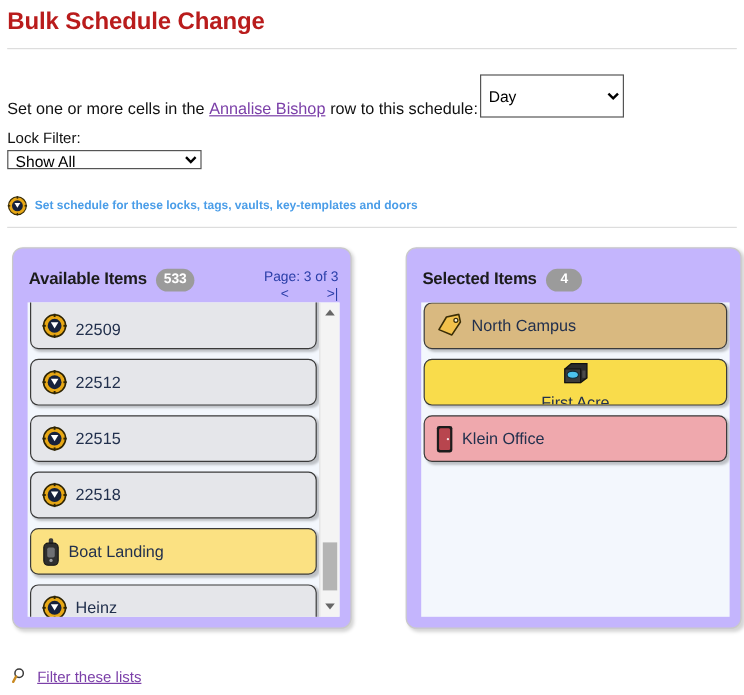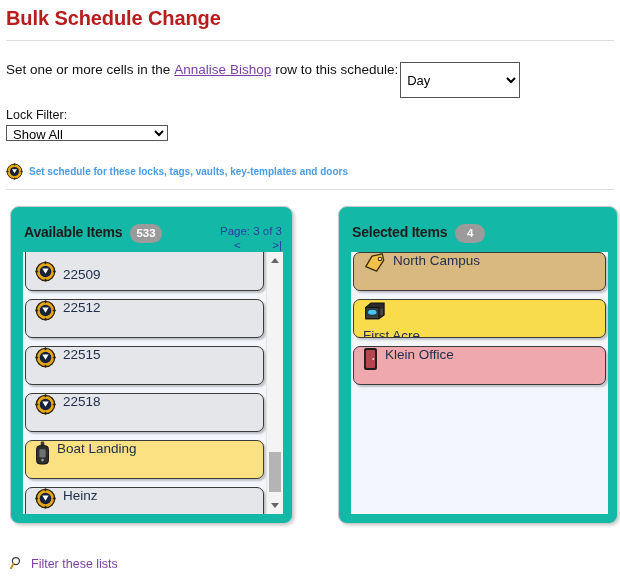--- a/index.html
+++ b/index.html
@@ -27,21 +27,21 @@
     margin: 10px 6px 0 6px;
     height: 1px;
     background: #dddddd;
     border: 0;
   }
 
   
   .sched-row {
     margin: 21px 0 0 6px;
     display: flex;
-    align-items: flex-start;
+    align-items: flex-end;
     font-size: 13.5px;
     color: #111;
   }
   .sched-row .lnk {
     color: #7b3fa8;
     text-decoration: underline;
     margin: 0 4px;
     cursor: pointer;
   }
   select.plain {
@@ -91,21 +91,21 @@
   .ico { display: inline-block; flex: 0 0 auto; line-height: 0; }
 
   
   .panels {
     position: relative;
     margin: 16px 0 0 0;
     display: flex;
     gap: 0;
   }
   .panel {
-    background: #14b8a6;
+    background: #c4b5fd;
     border: 1px solid #c9c9c9;
     border-radius: 9px;
     box-shadow: 2px 2px 3px rgba(0,0,0,0.17);
     position: relative;
   }
   .panel-avail {
     margin-left: 10px;
     width: 283px;
     height: 318px;
   }
@@ -171,20 +171,21 @@
   }
   .list-inner {
     position: absolute;
     left: 0; top: 0; right: 17px; bottom: 0;
     overflow: hidden;
   }
   .list-inner.no-scroll { right: 0; }
 
   .item {
     display: flex;
+    align-items: center;
     gap: 7px;
     height: 39px;
     margin: 0 2px 8px 2px;
     padding: 0 9px;
     border: 1px solid #3b3b3b;
     border-radius: 7px;
     background: #e5e6ea;
     box-shadow: 2px 2px 2px rgba(0,0,0,0.22);
     font-size: 13.5px;
     color: #22304d;
@@ -239,20 +240,21 @@
   .footer-filter {
     position: absolute;
     left: 10px;
     top: 556px;
     display: flex;
     align-items: center;
     gap: 6px;
   }
   .footer-filter a {
     color: #7b3fa8;
+    text-decoration: underline;
     font-size: 12.5px;
     cursor: pointer;
   }
   .edge-left {
     position: absolute;
     left: 0; top: 172px;
     width: 3px; height: 407px;
     background: #ffffff;
   }
 </style>

